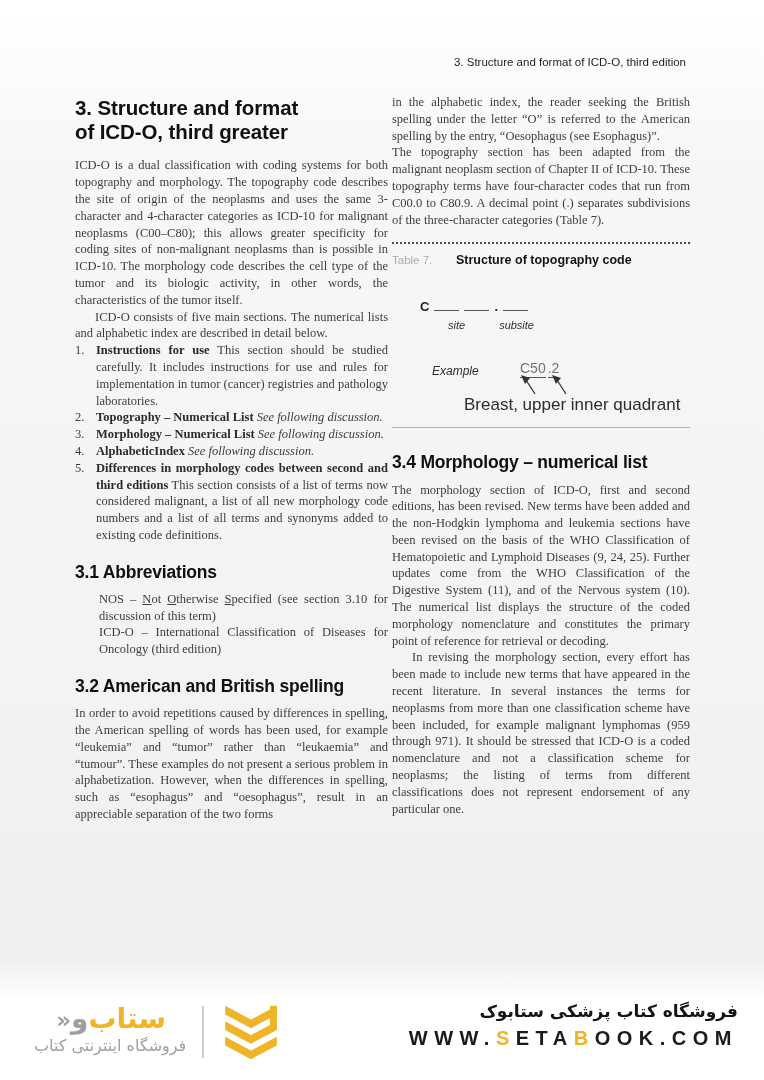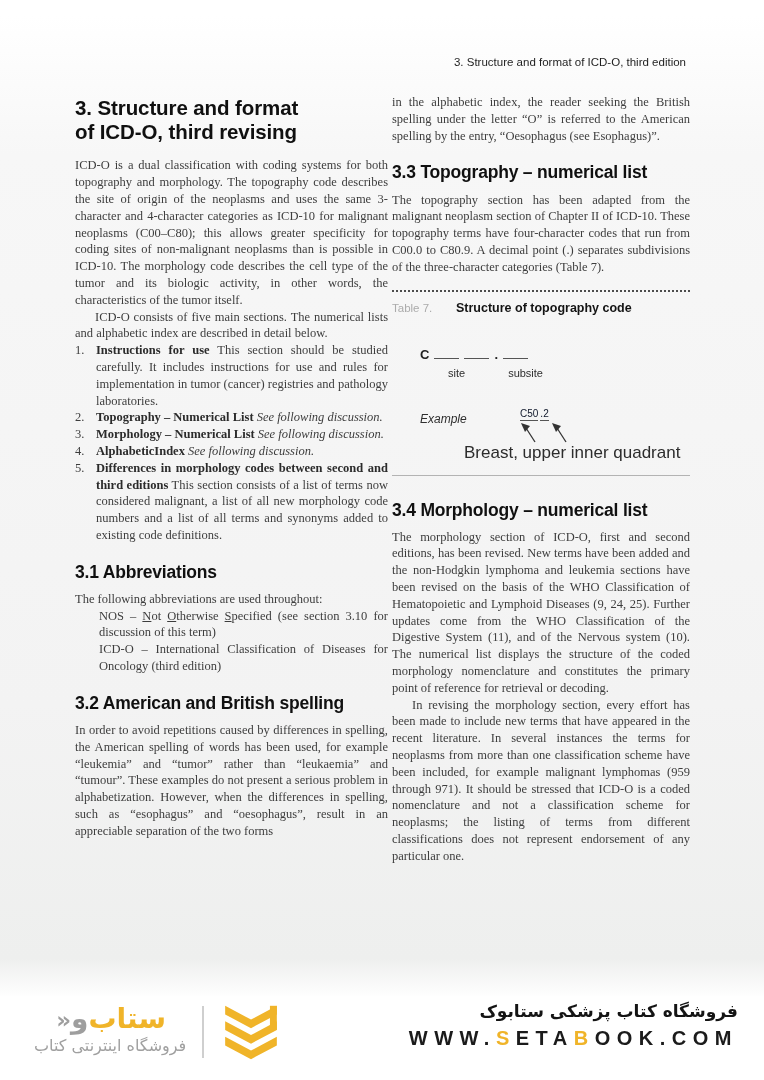--- a/index.html
+++ b/index.html
@@ -44,24 +44,24 @@
   
   .t7{margin-top:14px;border-top:2px dotted #4c4c4c;padding-top:9px;}
   .t7-head{display:flex;align-items:baseline;font-family:"Liberation Sans", sans-serif;}
   .t7-label{width:50px;color:#ababab;font-size:11.5px;flex:none;}
   .t7-caption{font-weight:700;font-size:12.5px;color:#141414;margin-left:14px;}
   .t7-body{position:relative;height:160px;font-family:"Liberation Sans", sans-serif;border-bottom:1px solid #b3b3b3;}
   .code-line{position:absolute;top:32px;left:28px;font-size:13px;color:#222;}
   .code-c{font-weight:600;}
   .blank{display:inline-block;width:25px;height:10px;border-bottom:1.4px solid #555;margin-left:5px;}
   .code-dot{margin-left:5px;font-weight:700;}
-  .code-labels{position:absolute;top:52px;left:56px;display:flex;gap:43px;font-size:11px;color:#2e2e2e;}
+  .code-labels{position:absolute;top:52px;left:56px;display:flex;gap:34px;font-style:italic;font-size:11px;color:#2e2e2e;}
   .example-row{position:absolute;top:94px;left:28px;width:240px;}
-  .ex-label{font-style:italic;font-size:12px;color:#2f2f2f;}
-  .ex-code{position:absolute;left:100px;top:-1px;font-size:10px;color:#0f172a;}
+  .ex-label{font-style:italic;font-size:12px;color:#2f2f2f;margin-left:12px;}
+  .ex-code{position:absolute;left:100px;top:-1px;font-size:14px;color:#737373;}
   .ex-code .useg{border-bottom:1.2px solid #555;padding-bottom:1px;}
   .ex-code .useg+.useg{margin-left:2px;}
   .arrows{position:absolute;left:98px;top:13px;}
   .ex-annot{position:absolute;left:44px;top:34px;font-size:17px;color:#2c2c2c;white-space:nowrap;}
   
   .footer{position:absolute;left:0;top:996px;width:764px;height:84px;background:#ffffff;z-index:3;}
   .logo{position:absolute;left:34px;top:8px;display:flex;align-items:flex-start;}
   .wordmark-block{display:flex;flex-direction:column;align-items:center;}
   .wordmark{direction:rtl;font-family:"DejaVu Sans", sans-serif;font-weight:700;font-size:28px;line-height:1.05;display:flex;align-items:baseline;}
   .wm-yellow{color:#F0B429;}
@@ -78,21 +78,21 @@
 </head>
 <body>
 
 <div class="scan-bg"></div>
 
 <div class="running-header">3. Structure and format of ICD-O, third edition</div>
 
 <div class="col col-left">
   <h1 class="doc-title">
     <span>3. Structure and format</span><br>
-    <span>of ICD-O, third revising</span>
+    <span>of ICD-O, third greater</span>
   </h1>
 
   <p class="body-txt">ICD-O is a dual classification with coding systems for both topography and morphology. The topography code describes the site of origin of the neoplasms and uses the same 3-character and 4-character categories as ICD-10 for malignant neoplasms (C00–C80); this allows greater specificity for coding sites of non-malignant neoplasms than is possible in ICD-10. The morphology code describes the cell type of the tumor and its biologic activity, in other words, the characteristics of the tumor itself.</p>
   <p class="body-txt indent">ICD-O consists of five main sections. The numerical lists and alphabetic index are described in detail below.</p>
 
   <div class="num-list">
     <div class="li">
       <span class="num">1.</span>
       <span class="txt body-txt"><b>Instructions for use</b><span> This section should be studied carefully. It includes instructions for use and rules for implementation in tumor (cancer) registries and pathology laboratories.</span><i></i></span>
     </div>
@@ -108,34 +108,32 @@
       <span class="num">4.</span>
       <span class="txt body-txt"><b>AlphabeticIndex</b><span></span><i> See following discussion.</i></span>
     </div>
     <div class="li">
       <span class="num">5.</span>
       <span class="txt body-txt"><b>Differences in morphology codes between second and third editions</b><span> This section consists of a list of terms now considered malignant, a list of all new morphology code numbers and a list of all terms and synonyms added to existing code definitions.</span><i></i></span>
     </div>
   </div>
 
   <div class="h2">3.1 Abbreviations</div>
-  <p class="body-txt">The following abbreviations are used throughout:</p>
   <div class="abbr-block">
     <div class="body-txt"><span>NOS – </span><span class="ul">N</span><span>ot </span><span class="ul">O</span><span>therwise </span><span class="ul">S</span><span>pecified (see section 3.10 for discussion of this term)</span></div>
     <div class="body-txt">ICD-O – International Classification of Diseases for Oncology (third edition)</div>
   </div>
 
   <div class="h2">3.2 American and British spelling</div>
   <p class="body-txt">In order to avoid repetitions caused by differences in spelling, the American spelling of words has been used, for example “leukemia” and “tumor” rather than “leukaemia” and “tumour”. These examples do not present a serious problem in alphabetization. However, when the differences in spelling, such as “esophagus” and “oesophagus”, result in an appreciable separation of the two forms</p>
 </div>
 
 <div class="col col-right">
   <p class="body-txt">in the alphabetic index, the reader seeking the British spelling under the letter “O” is referred to the American spelling by the entry, “Oesophagus (see Esophagus)”.</p>
 
-  <div class="h2">3.3 Topography – numerical list</div>
   <p class="body-txt">The topography section has been adapted from the malignant neoplasm section of Chapter II of ICD-10. These topography terms have four-character codes that run from C00.0 to C80.9. A decimal point (.) separates subdivisions of the three-character categories (Table 7).</p>
 
   <div class="t7">
     <div class="t7-head">
       <span class="t7-label">Table 7.</span>
       <span class="t7-caption">Structure of topography code</span>
     </div>
     <div class="t7-body">
       <div class="code-line">
         <span class="code-c">C</span><span class="blank"></span><span class="blank"></span><span class="code-dot">.</span><span class="blank"></span>

